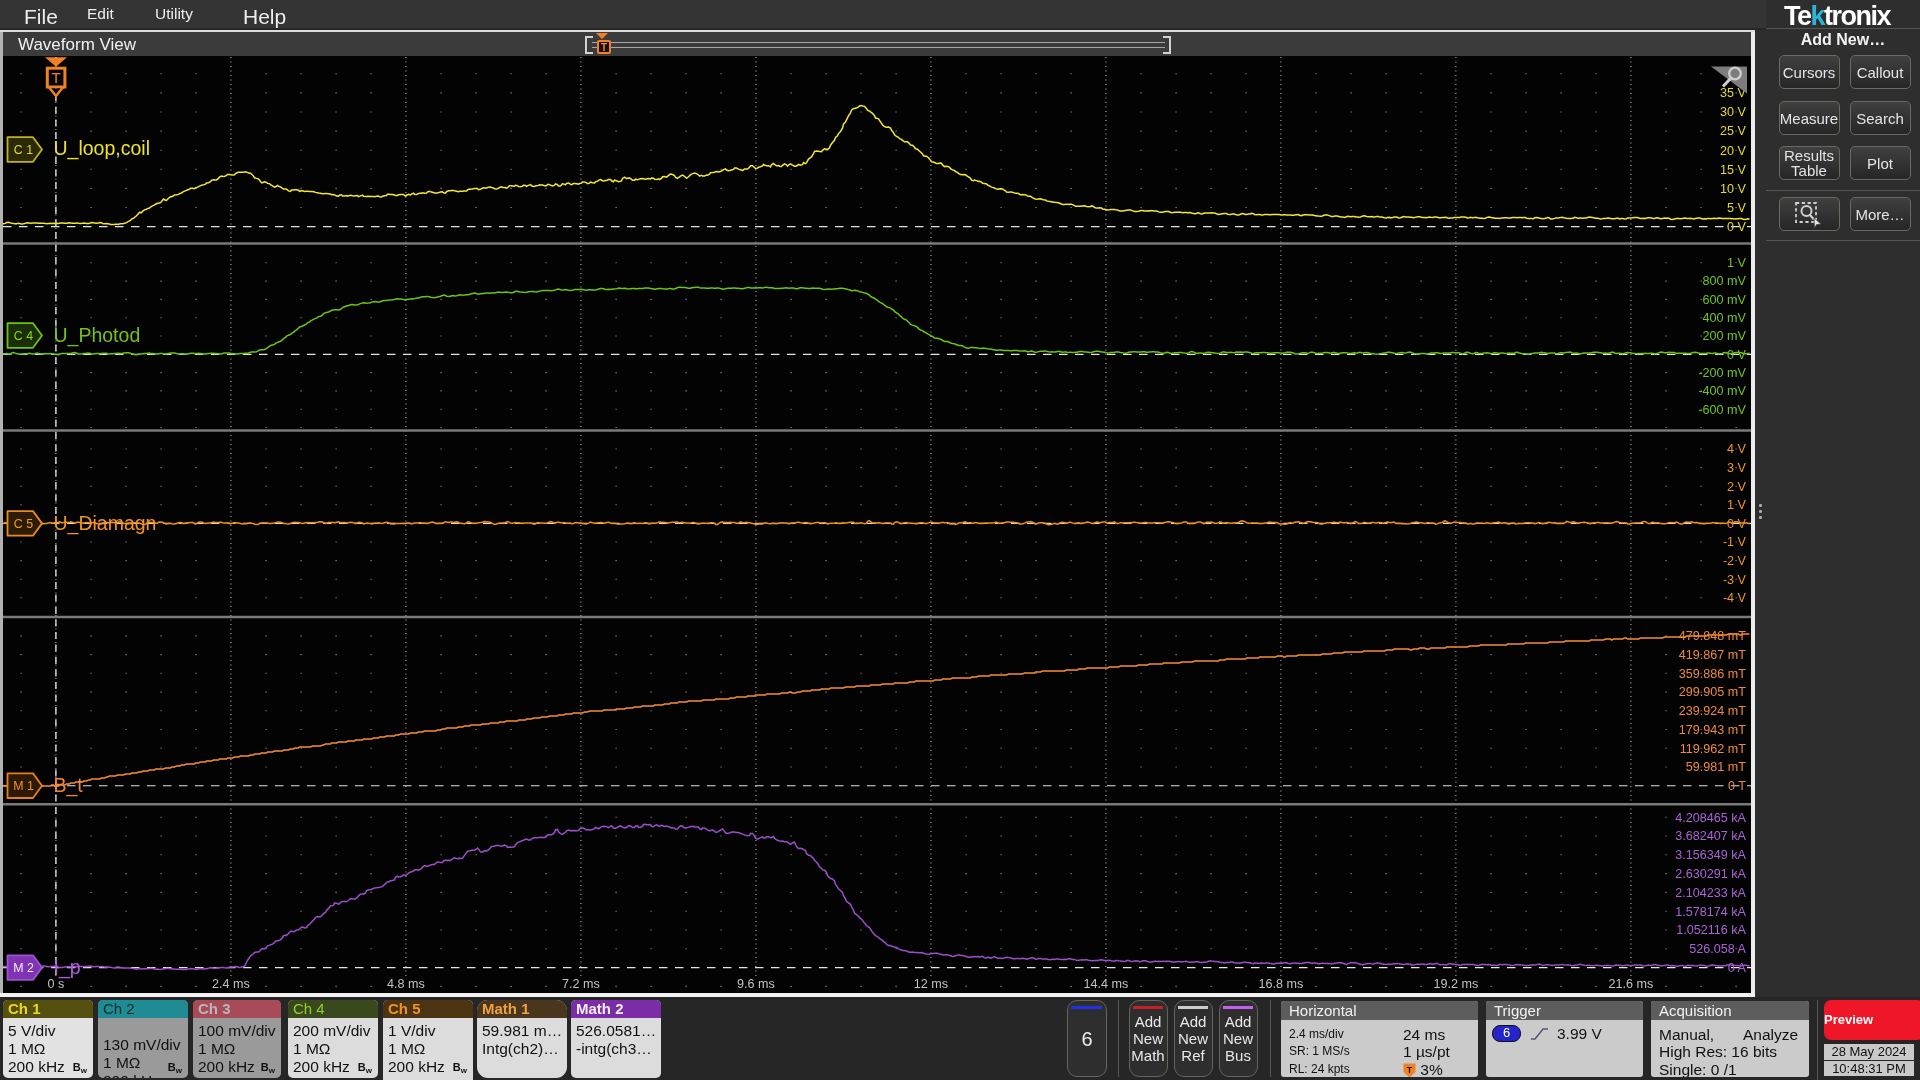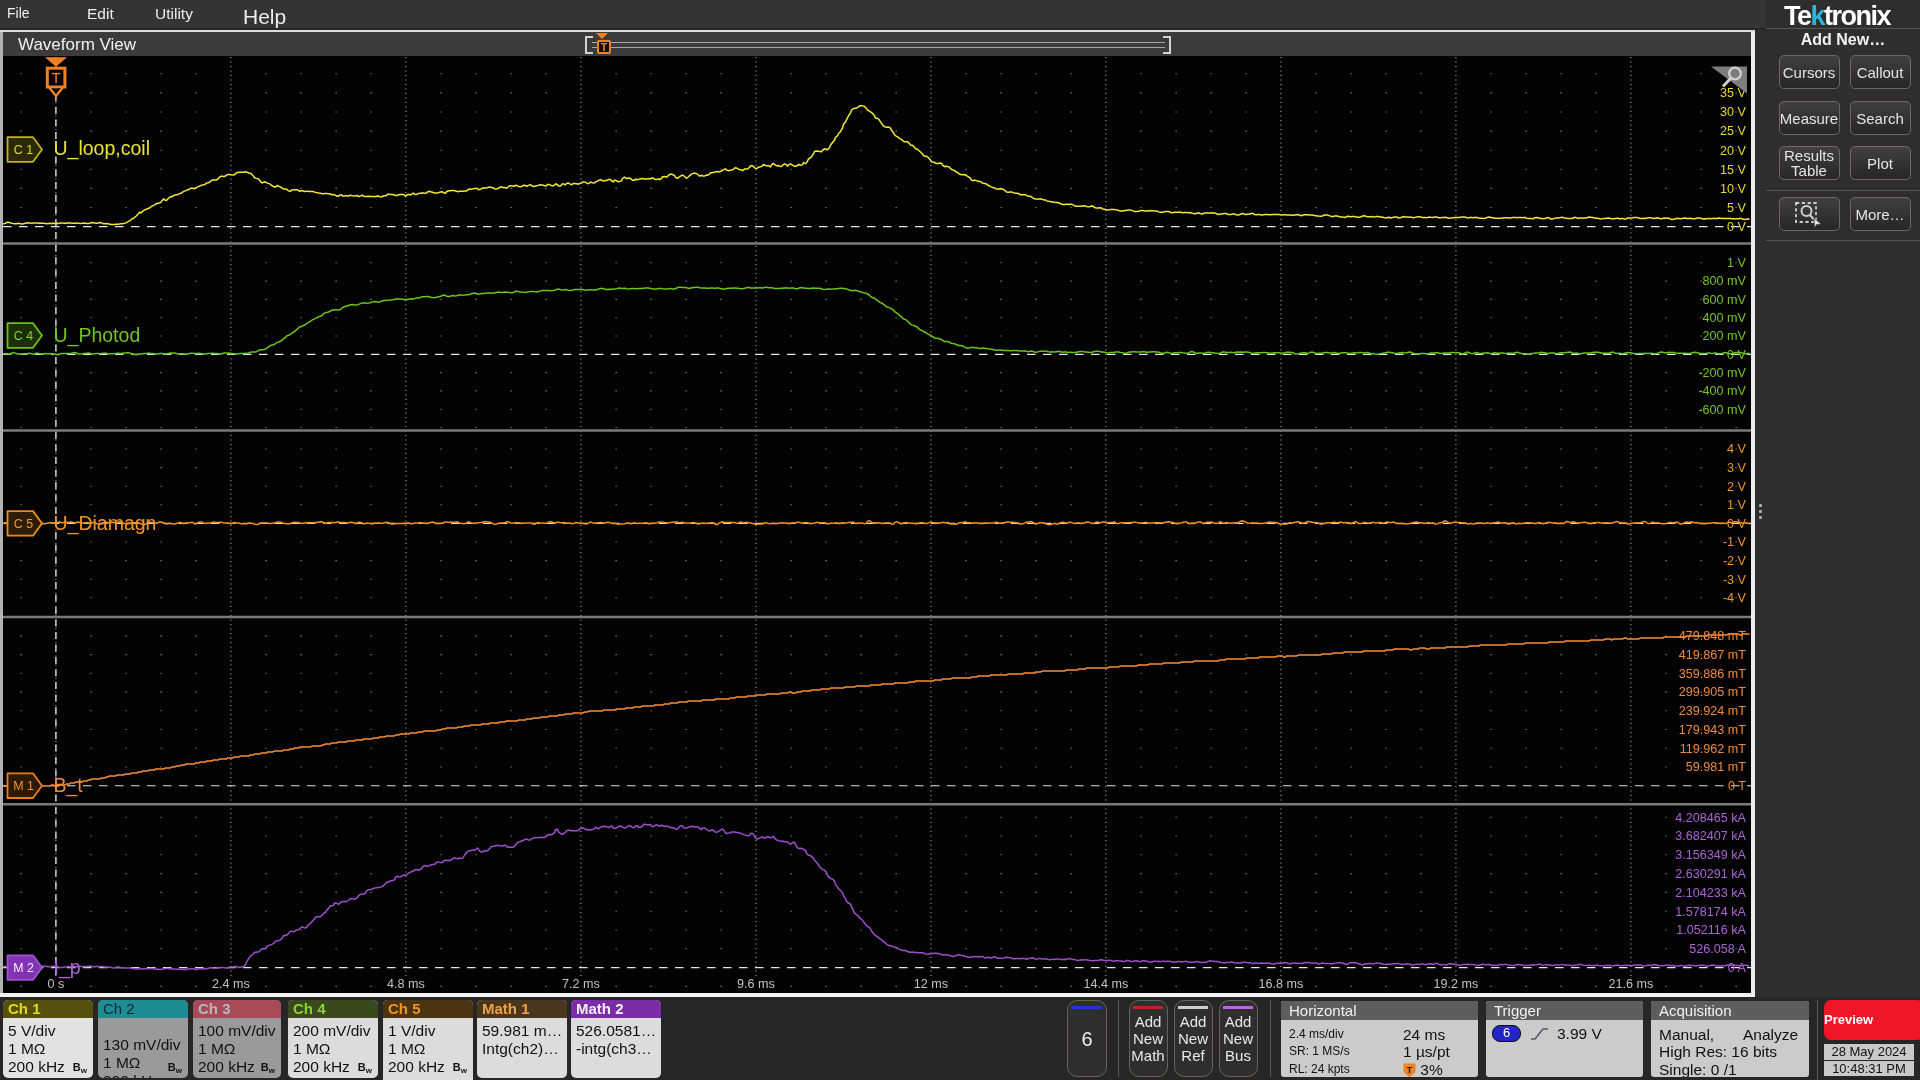--- a/index.html
+++ b/index.html
@@ -1,14 +1,14 @@
 <!DOCTYPE html>
 <html><head><meta charset="utf-8"><style>html,body{margin:0;padding:0;background:#262626;width:1920px;height:1080px;overflow:hidden}*{font-family:"Liberation Sans",sans-serif;-webkit-font-smoothing:antialiased}</style></head><body>
 <div style="position:absolute;left:0;top:0;width:1766px;height:28px;background:#343434"></div>
-<div style="position:absolute;left:7px;top:5px;font-size:14px;color:#ededed">File</div>
+<div style="position:absolute;left:24px;top:5px;font-size:21px;color:#ededed">File</div>
 <div style="position:absolute;left:87px;top:5px;font-size:15.5px;color:#ededed">Edit</div>
 <div style="position:absolute;left:155px;top:5px;font-size:15.5px;color:#ededed">Utility</div>
 <div style="position:absolute;left:243px;top:5px;font-size:21px;color:#ededed">Help</div>
 <div style="position:absolute;left:0;top:29.5px;width:1754.5px;height:2.5px;background:#dcdcdc"></div>
 <div style="position:absolute;left:0;top:32px;width:2.5px;height:961px;background:#b2b2b2"></div>
 <div style="position:absolute;left:1750.5px;top:32px;width:4px;height:961px;background:#ededed"></div>
 <div style="position:absolute;left:0;top:993px;width:1754.5px;height:4px;background:#f2f2f2"></div>
 <div style="position:absolute;left:2.5px;top:32px;width:1748px;height:24px;background:#3b3b3b"></div>
 <div style="position:absolute;left:18px;top:35px;font-size:17px;color:#f0f0f0">Waveform View</div>
 <div style="position:absolute;left:592px;top:42px;width:573px;height:6px;border-top:1.6px solid #a6a6a6;border-bottom:1.6px solid #a6a6a6;box-sizing:border-box"></div>
@@ -147,38 +147,38 @@
 <div style="position:absolute;left:193px;top:1000px;width:88px;height:78px;border-radius:5px;overflow:hidden;background:#9a9a9a">
     <div style="height:17.5px;background:#a94a58;color:#b8b8bc;font-size:15px;font-weight:bold;padding:1px 0 0 5px;box-sizing:border-box;line-height:16px">Ch 3</div>
     <div style="position:relative;font-size:15.5px;color:#111;padding:4px 0 0 5px;line-height:18px">
       <div style="height:18px">100 mV/div</div>
       <div style="height:18px">1 MΩ</div>
       <div style="height:18px">200 kHz</div>
       <span style="position:absolute;right:6px;top:40px;font-weight:bold;font-size:11px;color:#111">B<span style="font-size:8px;vertical-align:-2px">w</span></span>
     </div>
   </div>
 <div style="position:absolute;left:288px;top:1000px;width:90px;height:78px;border-radius:5px;overflow:hidden;background:#dcdcdc">
-    <div style="height:17.5px;background:#39481d;color:#8cd32f;font-size:15px;font-weight:bold;padding:1px 0 0 5px;box-sizing:border-box;line-height:16px">Ch 4</div>
+    <div style="height:17.5px;background:#39481d;color:#8cd32f;font-size:15px;font-weight:normal;padding:1px 0 0 5px;box-sizing:border-box;line-height:16px">Ch 4</div>
     <div style="position:relative;font-size:15.5px;color:#111;padding:4px 0 0 5px;line-height:18px">
       <div style="height:18px">200 mV/div</div>
       <div style="height:18px">1 MΩ</div>
       <div style="height:18px">200 kHz</div>
       <span style="position:absolute;right:6px;top:40px;font-weight:bold;font-size:11px;color:#111">B<span style="font-size:8px;vertical-align:-2px">w</span></span>
     </div>
   </div>
 <div style="position:absolute;left:383px;top:1000px;width:90px;height:93px;border-radius:5px;overflow:hidden;background:#dcdcdc">
     <div style="height:17.5px;background:#4c3413;color:#ef9426;font-size:15px;font-weight:bold;padding:1px 0 0 5px;box-sizing:border-box;line-height:16px">Ch 5</div>
     <div style="position:relative;font-size:15.5px;color:#111;padding:4px 12px 0 5px;line-height:18px">
       <div style="height:18px">1 V/div</div>
       <div style="height:18px">1 MΩ</div>
       <div style="height:18px">200 kHz</div>
       <span style="position:absolute;right:6px;top:40px;font-weight:bold;font-size:11px;color:#111">B<span style="font-size:8px;vertical-align:-2px">w</span></span>
     </div>
   </div>
-<div style="position:absolute;left:477px;top:1000px;width:90px;height:78px;border-radius:5px;overflow:hidden;background:#dcdcdc">
+<div style="position:absolute;left:477px;top:1000px;width:90px;height:78px;border-radius:11px;overflow:hidden;background:#dcdcdc">
     <div style="height:17.5px;background:#49361c;color:#efa243;font-size:15px;font-weight:bold;padding:1px 0 0 5px;box-sizing:border-box;line-height:16px">Math 1</div>
     <div style="position:relative;font-size:15.5px;color:#111;padding:4px 0 0 5px;line-height:18px">
       <div style="height:18px">59.981 m…</div>
       <div style="height:18px">Intg(ch2)…</div>
     </div>
   </div>
 <div style="position:absolute;left:571px;top:1000px;width:90px;height:78px;border-radius:5px;overflow:hidden;background:#dcdcdc">
     <div style="height:17.5px;background:#7b2da8;color:#f2eef6;font-size:15px;font-weight:bold;padding:1px 0 0 5px;box-sizing:border-box;line-height:16px">Math 2</div>
     <div style="position:relative;font-size:15.5px;color:#111;padding:4px 0 0 5px;line-height:18px">
       <div style="height:18px">526.0581…</div>

